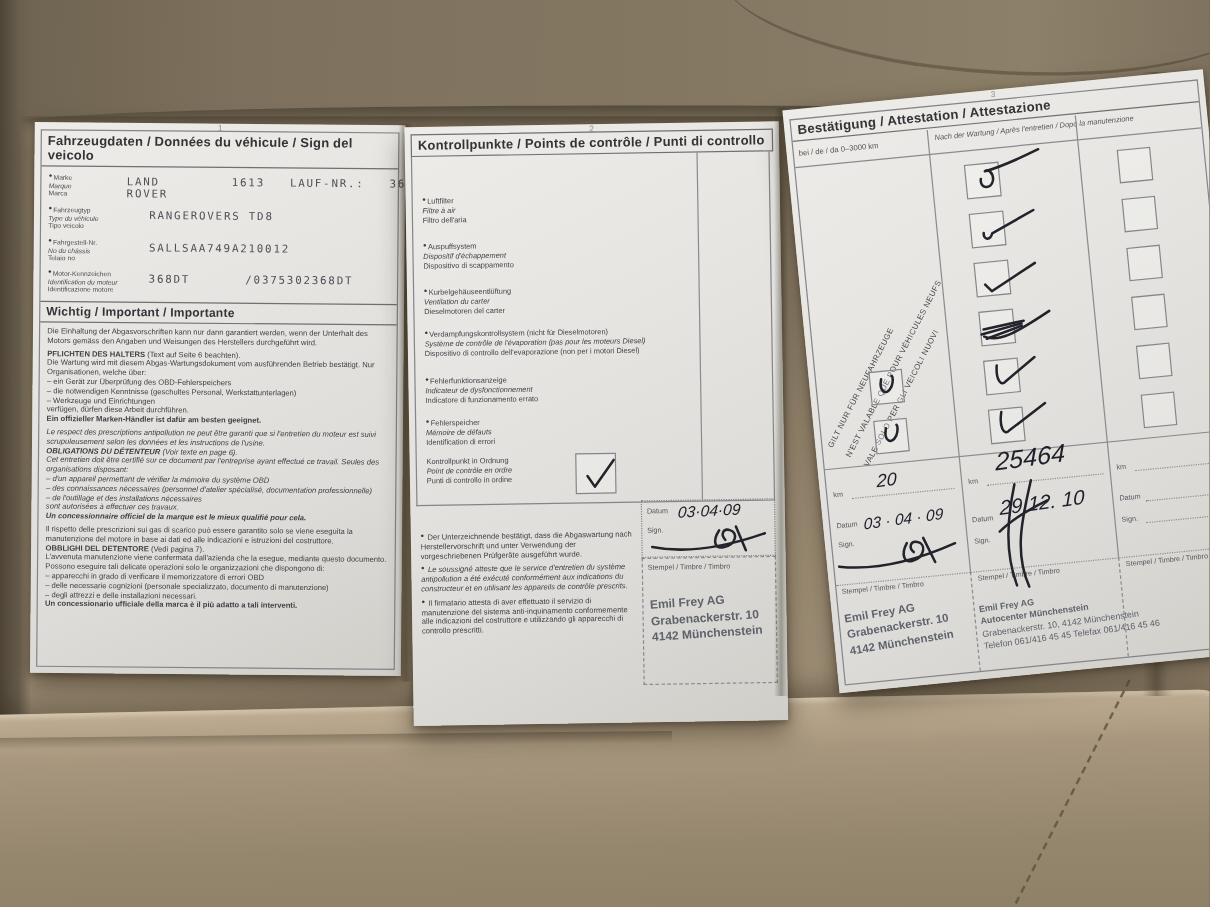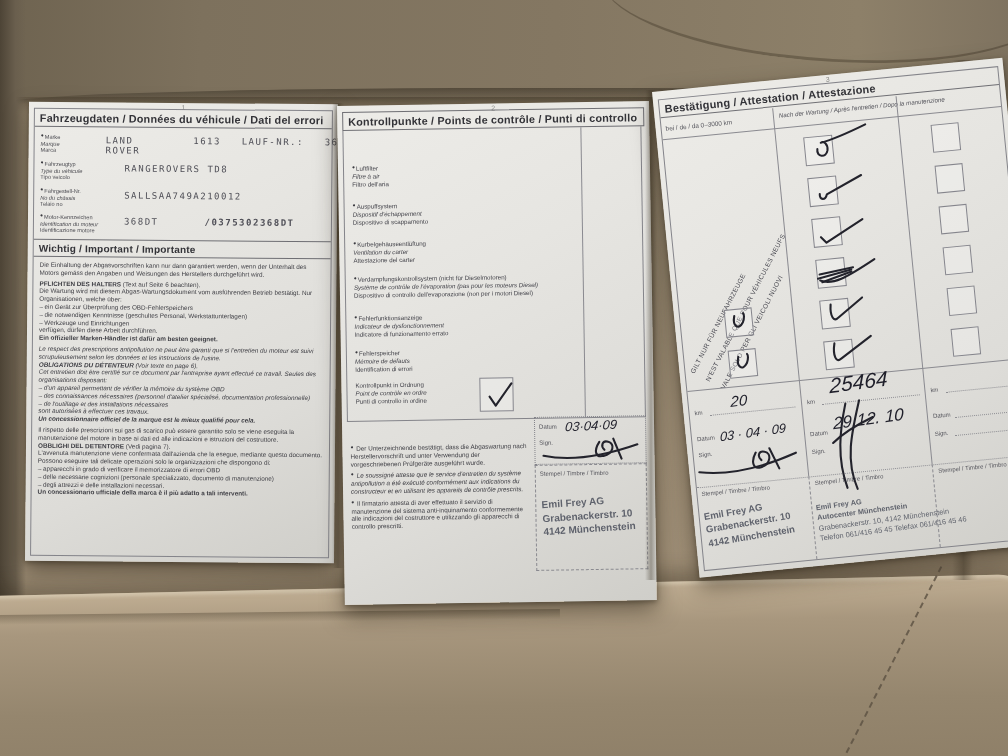--- a/index.html
+++ b/index.html
@@ -66,21 +66,21 @@
   <div class="cushion-bottom"></div>
   <div class="cushion-crease"></div>
   <div class="stitch-seam"></div>
   <div class="crease-right"></div>
   <div class="seam-topright"></div>
 
   <div class="page page-left">
     <div class="page-num">1</div>
     <div class="box" style="left:5px;top:6px;width:297px;height:446px;">
       <div class="ttl">
-        <span>Fahrzeugdaten / Données du véhicule / Dati del errori</span>
+        <span>Fahrzeugdaten / Données du véhicule / Sign del veicolo</span>
       </div>
 
       <div style="position:relative;height:108px;border-bottom:1px solid #6f6f74;padding:4px 6px 0;">
         <div style="position:absolute;left:6px;top:5px;display:flex;">
           <div class="lbl" style="width:84px;">
             <span class="blt">●</span><span>Marke</span><br>
             <span class="i">Marque</span><br>
             <span>Marca</span>
           </div>
           <div class="mono" style="padding-top:3px;">LAND ROVER</div>
@@ -102,21 +102,21 @@
           </div>
           <div class="mono" style="padding-top:4px;">SALLSAA749A210012</div>
         </div>
         <div style="position:absolute;left:6px;top:85px;display:flex;">
           <div class="lbl" style="width:84px;">
             <span class="blt">●</span><span>Motor-Kennzeichen</span><br>
             <span class="i">Identification du moteur</span><br>
             <span>Identificazione motore</span>
           </div>
           <div class="mono" style="padding-top:4px;">368DT</div>
-          <div class="mono" style="padding-top:4px;margin-left:46px;font-weight:bold;">/0375302368DT</div>
+          <div class="mono" style="padding-top:4px;margin-left:46px;">/0375302368DT</div>
         </div>
       </div>
 
       <div class="ttl" style="font-size:10px;">
         <span>Wichtig / Important / Importante</span>
       </div>
       <div class="txt" style="padding:4px 6px 0;">
         <p>Die Einhaltung der Abgasvorschriften kann nur dann garantiert werden, wenn der Unterhalt des Motors gemäss den Angaben und Weisungen des Herstellers durchgeführt wird.</p>
         <p class="nb"><span class="b">PFLICHTEN DES HALTERS</span><span> (Text auf Seite 6 beachten).</span></p>
         <p class="nb">Die Wartung wird mit diesem Abgas-Wartungsdokument vom ausführenden Betrieb bestätigt. Nur Organisationen, welche über:</p>
@@ -159,21 +159,21 @@
         <span>Filtro dell'aria</span>
       </div>
       <div class="item" style="top:71px;">
         <span class="blt">●</span><span>Auspuffsystem</span><br>
         <span class="i">Dispositif d'échappement</span><br>
         <span>Dispositivo di scappamento</span>
       </div>
       <div class="item" style="top:109px;">
         <span class="blt">●</span><span>Kurbelgehäuseentlüftung</span><br>
         <span class="i">Ventilation du carter</span><br>
-        <span>Attestazione del carter</span>
+        <span>Dieselmotoren del carter</span>
       </div>
       <div class="item" style="top:144px;">
         <span class="blt">●</span><span>Verdampfungskontrollsystem (nicht für Dieselmotoren)</span><br>
         <span class="i">Système de contrôle de l'évaporation (pas pour les moteurs Diesel)</span><br>
         <span>Dispositivo di controllo dell'evaporazione (non per i motori Diesel)</span>
       </div>
       <div class="item" style="top:183px;">
         <span class="blt">●</span><span>Fehlerfunktionsanzeige</span><br>
         <span class="i">Indicateur de dysfonctionnement</span><br>
         <span>Indicatore di funzionamento errato</span>

